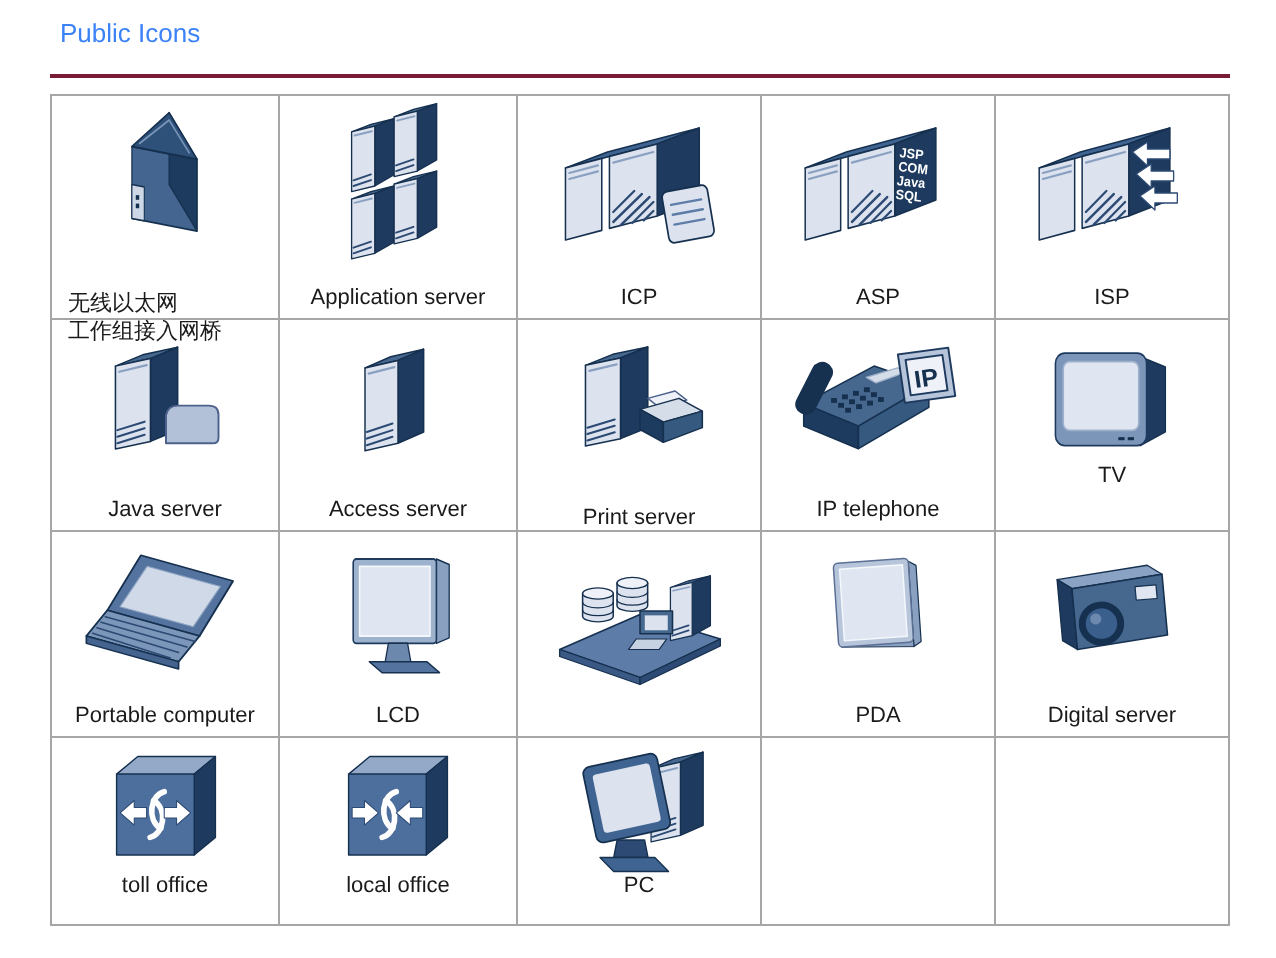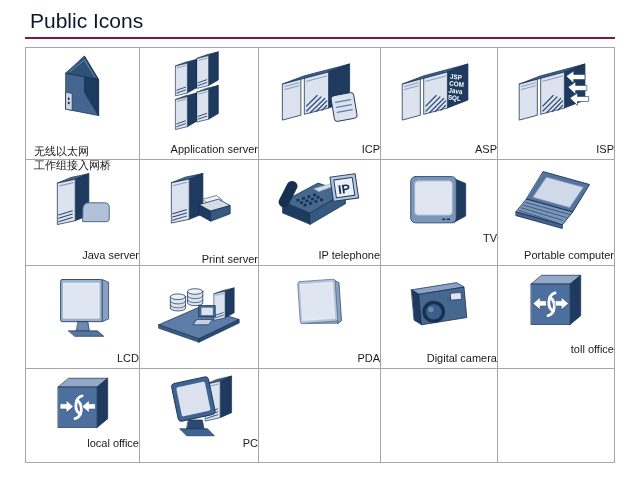--- a/index.html
+++ b/index.html
@@ -1,43 +1,43 @@
 <!DOCTYPE html>
 <html style="--title-underline: #7a1b38; --grid-border: #a6a6a6; --label-text: #1a1a1a; --icon-navy: #1e3a5f; --icon-mid: #46688f; --icon-steel: #5e7ca8; --icon-light: #dce3ef;"><head>
 <meta charset="utf-8">
 <style>
   html,body{margin:0;padding:0;}
   body{
     width:638px;height:479px;background:#ffffff;position:relative;
     font-family:"Liberation Sans",sans-serif;overflow:hidden;
   }
-  .slide-title{position:absolute;left:30px;top:9px;font-size:21px;color:#0f172a;}
+  .slide-title{position:absolute;left:30px;top:9px;font-size:13px;color:#3b82f6;}
   .title-rule{position:absolute;left:25px;top:37px;width:590px;height:2px;background:var(--title-underline,#7a1b38);}
   .icon-grid{
     position:absolute;left:25px;top:47px;display:grid;
     grid-template-columns:114px 119px 122px 117px 116px;
     grid-template-rows:112px 106px 103px 93px;
     border:1px solid var(--grid-border,#a6a6a6);
   }
   .cell{position:relative;border-right:1px solid var(--grid-border,#a6a6a6);border-bottom:1px solid var(--grid-border,#a6a6a6);}
   .cell:nth-child(5n){border-right:none;}
   .cell:nth-child(n+16){border-bottom:none;}
   .icon{position:absolute;left:50%;transform:translateX(-50%);top:8px;}
   .icon *{stroke-linejoin:round;stroke-linecap:round;}
   .icon-top2{top:2px;}
   .icon-top4{top:4px;}
   .icon-pc{left:54%;z-index:2;top:2px;}
   .lbl{
-    position:absolute;left:0;right:0;bottom:4px;text-align:right;
+    position:absolute;left:0;right:0;bottom:4px;text-align:center;
     font-size:11px;color:var(--label-text,#1a1a1a);white-space:nowrap;z-index:1;
   }
   .lbl-low{bottom:0px;margin-top:28px;}
   .lbl-high{bottom:21px;}
   .lbl-r4{bottom:13px;}
-  .lbl-cn{left:8px;right:auto;bottom:-14px;text-align:left;line-height:14px;z-index:3;white-space:nowrap;font-family:Liberation Mono, monospace;}
+  .lbl-cn{left:8px;right:auto;bottom:-14px;text-align:left;line-height:14px;z-index:3;white-space:nowrap;}
   .asp-text{font-size:6.8px;font-weight:bold;fill:#ffffff;font-family:"Liberation Sans",sans-serif;}
   .ip-text{font-size:13px;font-weight:bold;fill:#16304f;font-family:"Liberation Sans",sans-serif;}
 </style>
 </head>
 <body>
 
 <svg width="0" height="0" style="position:absolute" aria-hidden="true">
   <defs>
     <g id="tower">
       <polygon points="4,14 22,10 36,4 18,8" fill="#46688f" stroke="#16304f" stroke-width=".8"></polygon>
@@ -156,20 +156,26 @@
   </div>
 
   <div class="cell">
     <svg class="icon" width="70" height="64" viewBox="0 0 72 68" preserveAspectRatio="none">
       <use href="#tower" transform="translate(6,2)"></use>
       <path d="M36,42 q1,-5 6,-5 h16 q5,0 5,5 v12 q0,3 -3,3 h-24 z" fill="#b3c1d8" stroke="#4d618c" stroke-width="1"></path>
     </svg>
     <div class="lbl">Java server</div>
   </div>
 
+  <div class="cell">
+    <svg class="icon" width="66" height="64" viewBox="0 0 72 68" preserveAspectRatio="none">
+      <use href="#tower" transform="translate(14,3)"></use>
+    </svg>
+    <div class="lbl">Access server</div>
+  </div>
 
   <div class="cell">
     <svg class="icon" width="74" height="66" viewBox="0 0 76 72" preserveAspectRatio="none">
       <use href="#tower" transform="translate(6,2)"></use>
       <polygon points="42,34 56,30 62,35 48,39" fill="#eef2f8" stroke="#4d618c" stroke-width=".8"></polygon>
       <polygon points="38,40 58,34 70,41 50,47" fill="#d5dde9" stroke="#16304f" stroke-width=".8"></polygon>
       <polygon points="38,40 50,47 50,58 38,51" fill="#1d3a5f" stroke="#16304f" stroke-width=".8"></polygon>
       <polygon points="50,47 70,41 70,50 50,58" fill="#35597f" stroke="#16304f" stroke-width=".8"></polygon>
     </svg>
     <div class="lbl lbl-low">Print server</div>
@@ -272,21 +278,21 @@
       <g transform="rotate(-5 40 33)">
         <polygon points="10,16 62,12 70,18 18,22" fill="#8aa3c4" stroke="#16304f" stroke-width=".8"></polygon>
         <polygon points="10,16 18,22 18,58 10,52" fill="#1e3a5f" stroke="#16304f" stroke-width=".8"></polygon>
         <polygon points="18,22 70,18 70,54 18,58" fill="#46688f" stroke="#16304f" stroke-width=".9"></polygon>
         <rect x="54" y="24" width="12" height="8" fill="#dfe6f1" stroke="#16304f" stroke-width=".7"></rect>
         <circle cx="33" cy="44" r="13" fill="#16304f"></circle>
         <circle cx="33" cy="44" r="9" fill="#3a5f8d"></circle>
         <circle cx="30" cy="41" r="3.2" fill="#6d88ad"></circle>
       </g>
     </svg>
-    <div class="lbl">Digital camera</div>
+    <div class="lbl">Digital server</div>
   </div>
 
   <div class="cell">
     <svg class="icon icon-top4" width="60" height="58" viewBox="0 0 68 66" preserveAspectRatio="none">
       <use href="#officebox"></use>
       <g fill="#ffffff" stroke="#2c4a73" stroke-width=".6">
         <polygon points="8,38 16,31 16,35 23,35 23,41 16,41 16,45"></polygon>
         <polygon points="48,38 40,31 40,35 33,35 33,41 40,41 40,45"></polygon>
       </g>
     </svg>

